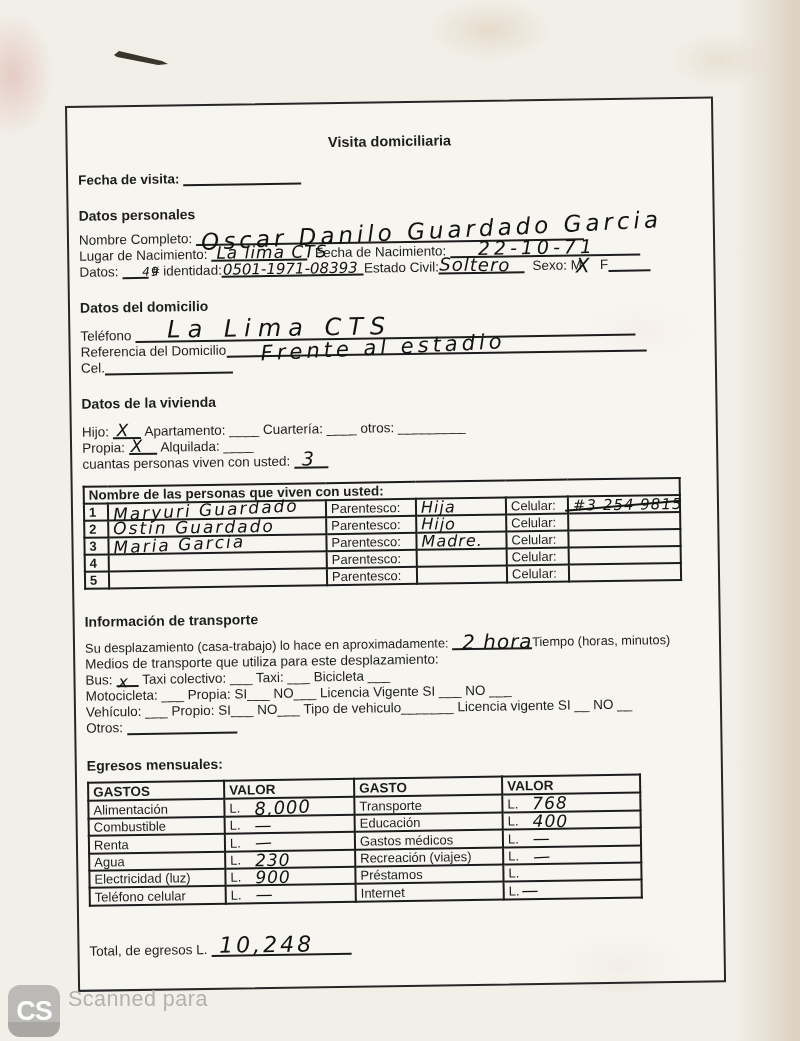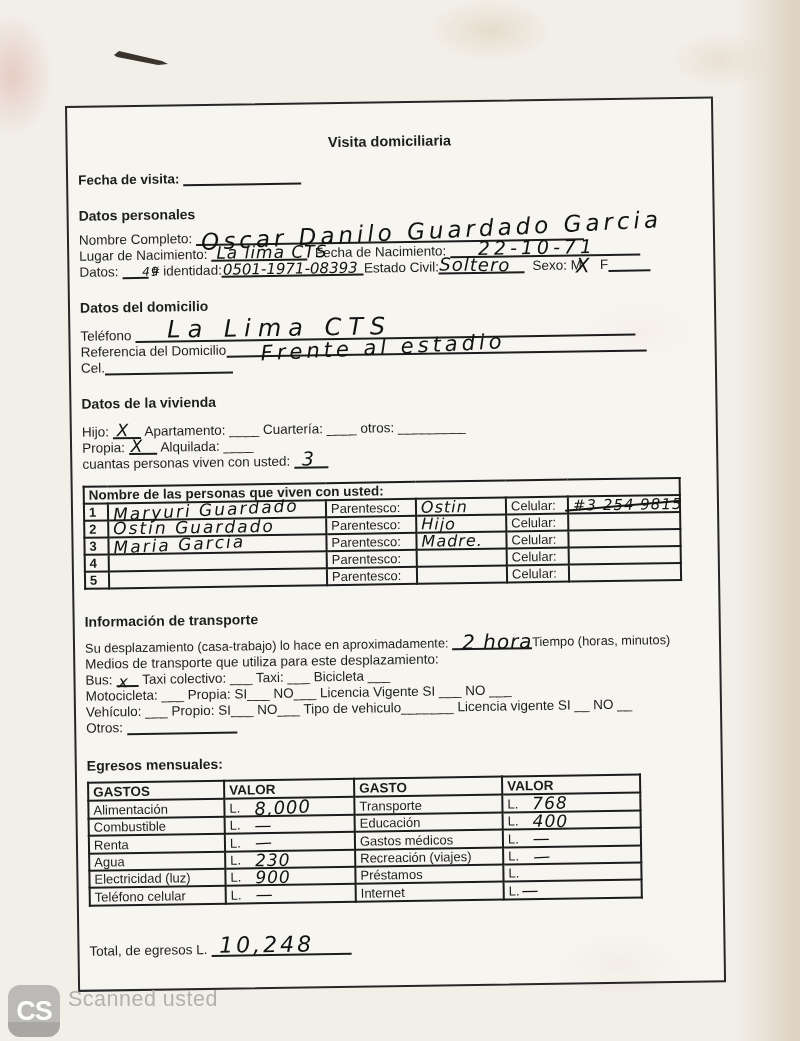--- a/index.html
+++ b/index.html
@@ -216,21 +216,21 @@
         <tr class="head">
       <td colspan="6">Nombre de las personas que viven con usted:</td>
     </tr>
     <tr>
       <td class="b">1</td>
       <td>
             <span class="hw hw-cell hw-name t1">Maryuri Guardado</span>
           </td>
       <td>Parentesco:</td>
       <td>
-            <span class="hw hw-cell">Ostin</span>
+            <span class="hw hw-cell">Hija</span>
           </td>
       <td>Celular:</td>
       <td>
         <span class="hw hw-cell hw-cel">#3 254 9815</span>
         <span class="strike"></span>
       </td>
     </tr>
     <tr>
       <td class="b">2</td>
       <td>
@@ -432,14 +432,14 @@
       <span class="hw hw-on" style="font-size:22px; left:8px; letter-spacing:3px;">10,248</span>
     </span>
   </div>
 
 </div>
 
 <div class="cs-logo">
   <span>CS</span>
 </div>
 <div class="wm">
-  <div>Scanned usted</div>
+  <div>Scanned para</div>
 </div>
 
 </body></html>

